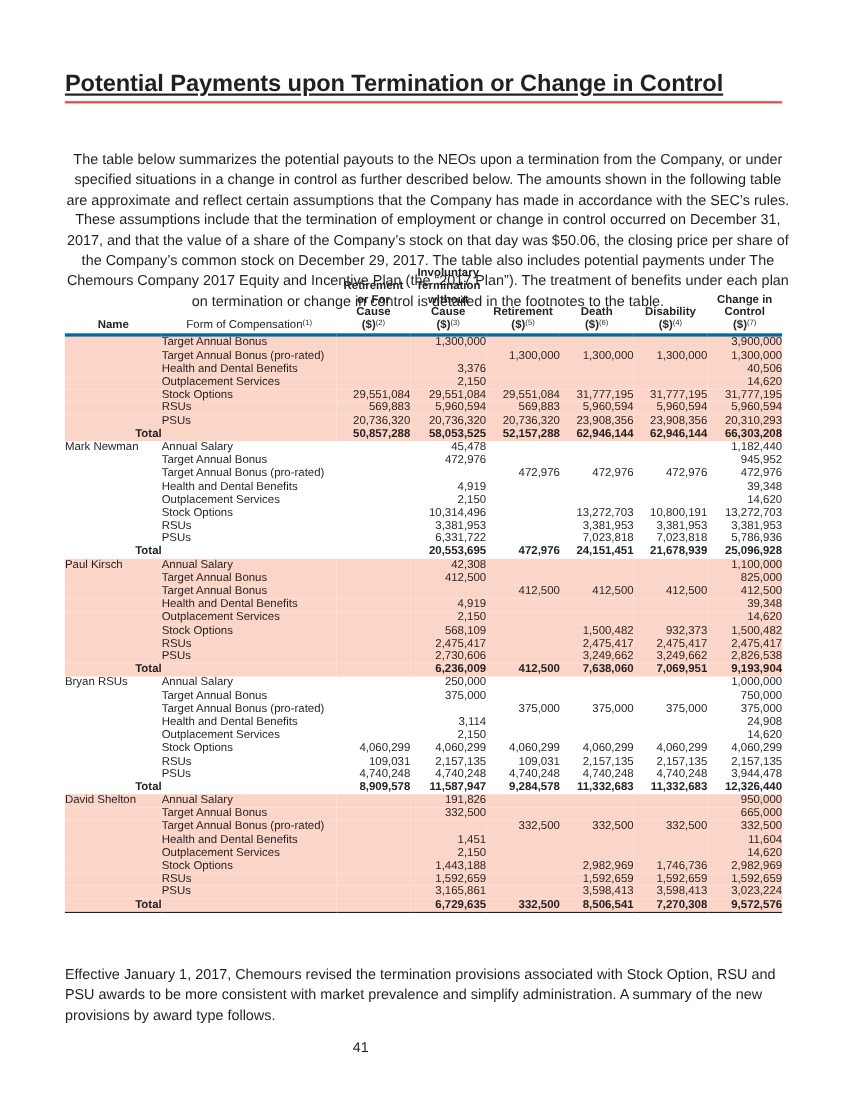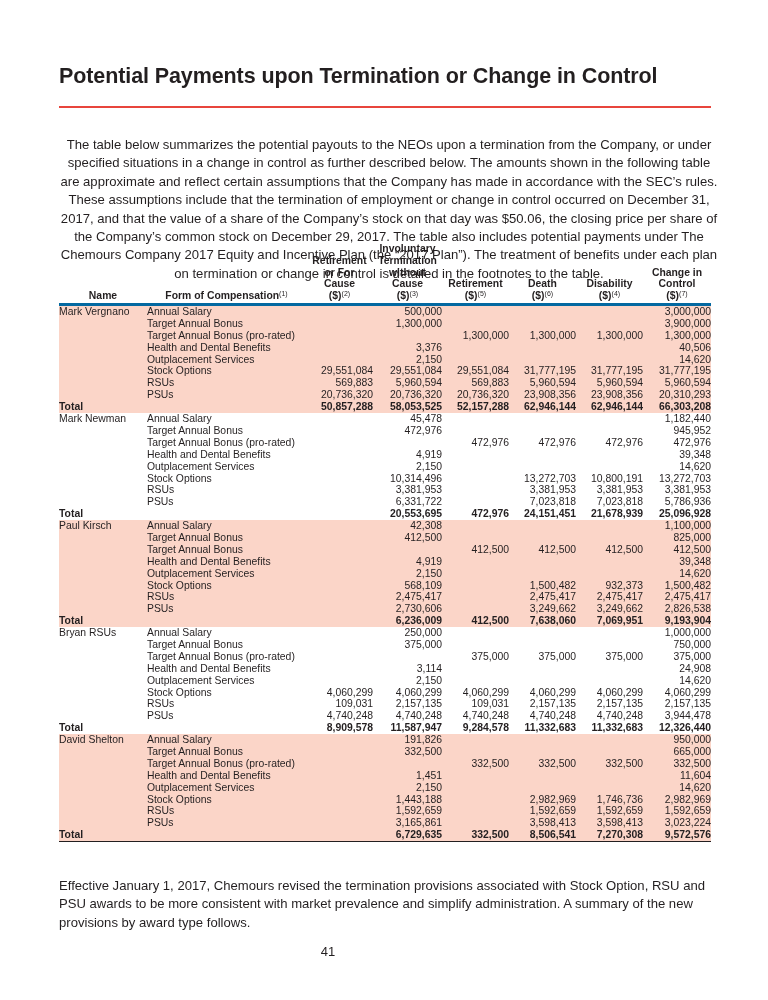--- a/index.html
+++ b/index.html
@@ -1,26 +1,26 @@
 <!DOCTYPE html>
 <html><head>
 <meta charset="utf-8">
 <style>
   html, body { margin:0; padding:0; background:#ffffff; }
   body { width:768px; height:1000px; position:relative; font-family:"Liberation Sans", sans-serif; color:#231f20; overflow:hidden; }
-  .title { position:absolute; left:59px; top:64px; width:652px; font-size:21.5px; font-weight:bold; letter-spacing:-0.1px; padding-bottom:17px; border-bottom:2px solid #e8453c; white-space:nowrap; }
+  .title { position:absolute; left:59px; top:64px; width:652px; font-size:21.5px; font-weight:bold; letter-spacing:-0.1px; padding-bottom:3px; border-bottom:2px solid #e8453c; white-space:nowrap;text-decoration:underline; }
   .intro { position:absolute; left:59px; top:136px; width:660px; font-size:13.1px; line-height:18.4px;text-align:center; }
   table.comp { position:absolute; left:59px; top:243px; width:652px; border-collapse:collapse; font-size:10.4px; line-height:11.8px; }
   table.comp th { font-weight:bold; text-align:center; vertical-align:bottom; padding:0 0 1px 0; border-bottom:3px solid #0369a1; }
   table.comp th sup, table.comp th .sup { font-size:7px; vertical-align:top; position:relative; top:-2px; font-weight:normal; }
-  table.comp th .fn { font-weight:bold; }
+  table.comp th .fn { font-weight:normal; }
   table.comp td { padding:0; white-space:nowrap; height:11.9px; }
   td.num { text-align:right; }
   tr.shade td { background:#fbd5c8; }
-  tr.total td { font-weight:bold; }
+  tr.total td { font-weight:bold;text-align:right; }
   tr.lastrow td { border-bottom:1px solid #231f20; }
   .outro { position:absolute; left:59px; top:877px; width:660px; font-size:13.1px; line-height:18.4px; }
   .pagenum { position:absolute; left:0; width:656px; top:944px; text-align:center; font-size:13px; }
 </style>
 </head>
 <body>
 
 <div class="title">Potential Payments upon Termination or Change in Control</div>
 
 <div class="intro">The table below summarizes the potential payouts to the NEOs upon a termination from the Company, or under specified situations in a change in control as further described below. The amounts shown in the following table are approximate and reflect certain assumptions that the Company has made in accordance with the SEC’s rules. These assumptions include that the termination of employment or change in control occurred on December 31, 2017, and that the value of a share of the Company’s stock on that day was $50.06, the closing price per share of the Company’s common stock on December 29, 2017. The table also includes potential payments under The Chemours Company 2017 Equity and Incentive Plan (the “2017 Plan”). The treatment of benefits under each plan on termination or change in control is detailed in the footnotes to the table.</div>
@@ -67,30 +67,20 @@
       </th>
       <th>
         <div>Change in</div>
         <div>Control</div>
         <div><span>($)</span><span class="sup">(7)</span></div>
       </th>
     </tr>
   </thead>
   <tbody id="table-body">
       <tr class="shade">
-        <td>Mark Vergnano</td>
-        <td>Annual Salary</td>
-        <td class="num"></td>
-        <td class="num">500,000</td>
-        <td class="num"></td>
-        <td class="num"></td>
-        <td class="num"></td>
-        <td class="num">3,000,000</td>
-      </tr>
-      <tr class="shade">
         <td></td>
         <td>Target Annual Bonus</td>
         <td class="num"></td>
         <td class="num">1,300,000</td>
         <td class="num"></td>
         <td class="num"></td>
         <td class="num"></td>
         <td class="num">3,900,000</td>
       </tr>
       <tr class="shade">

